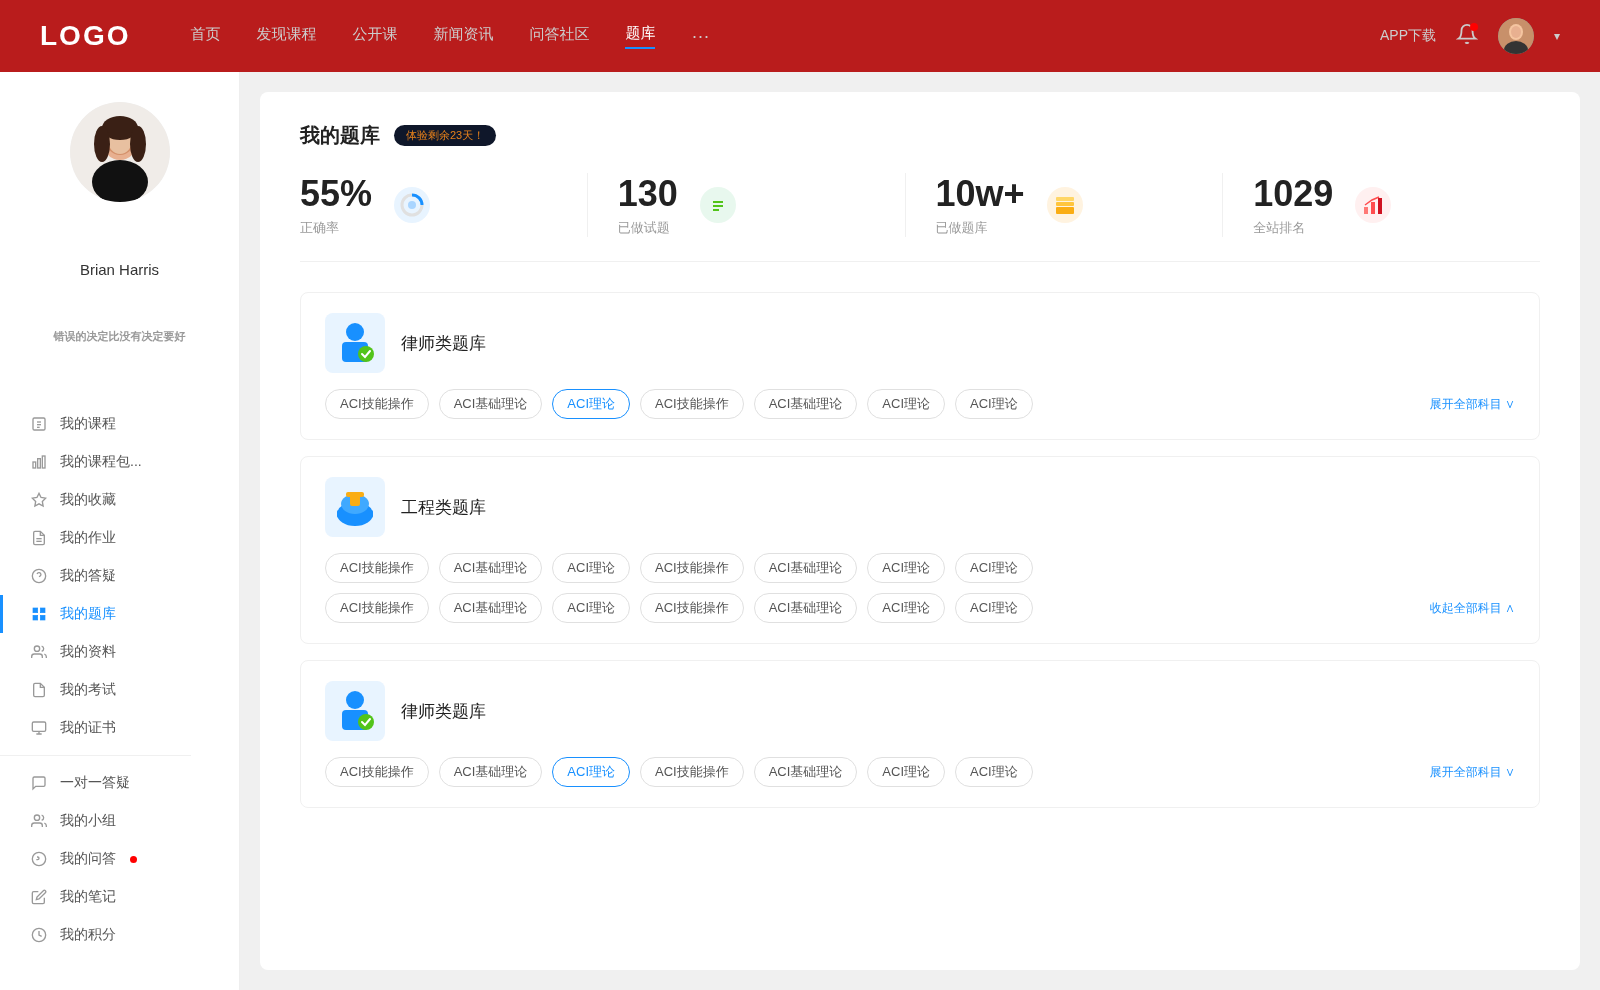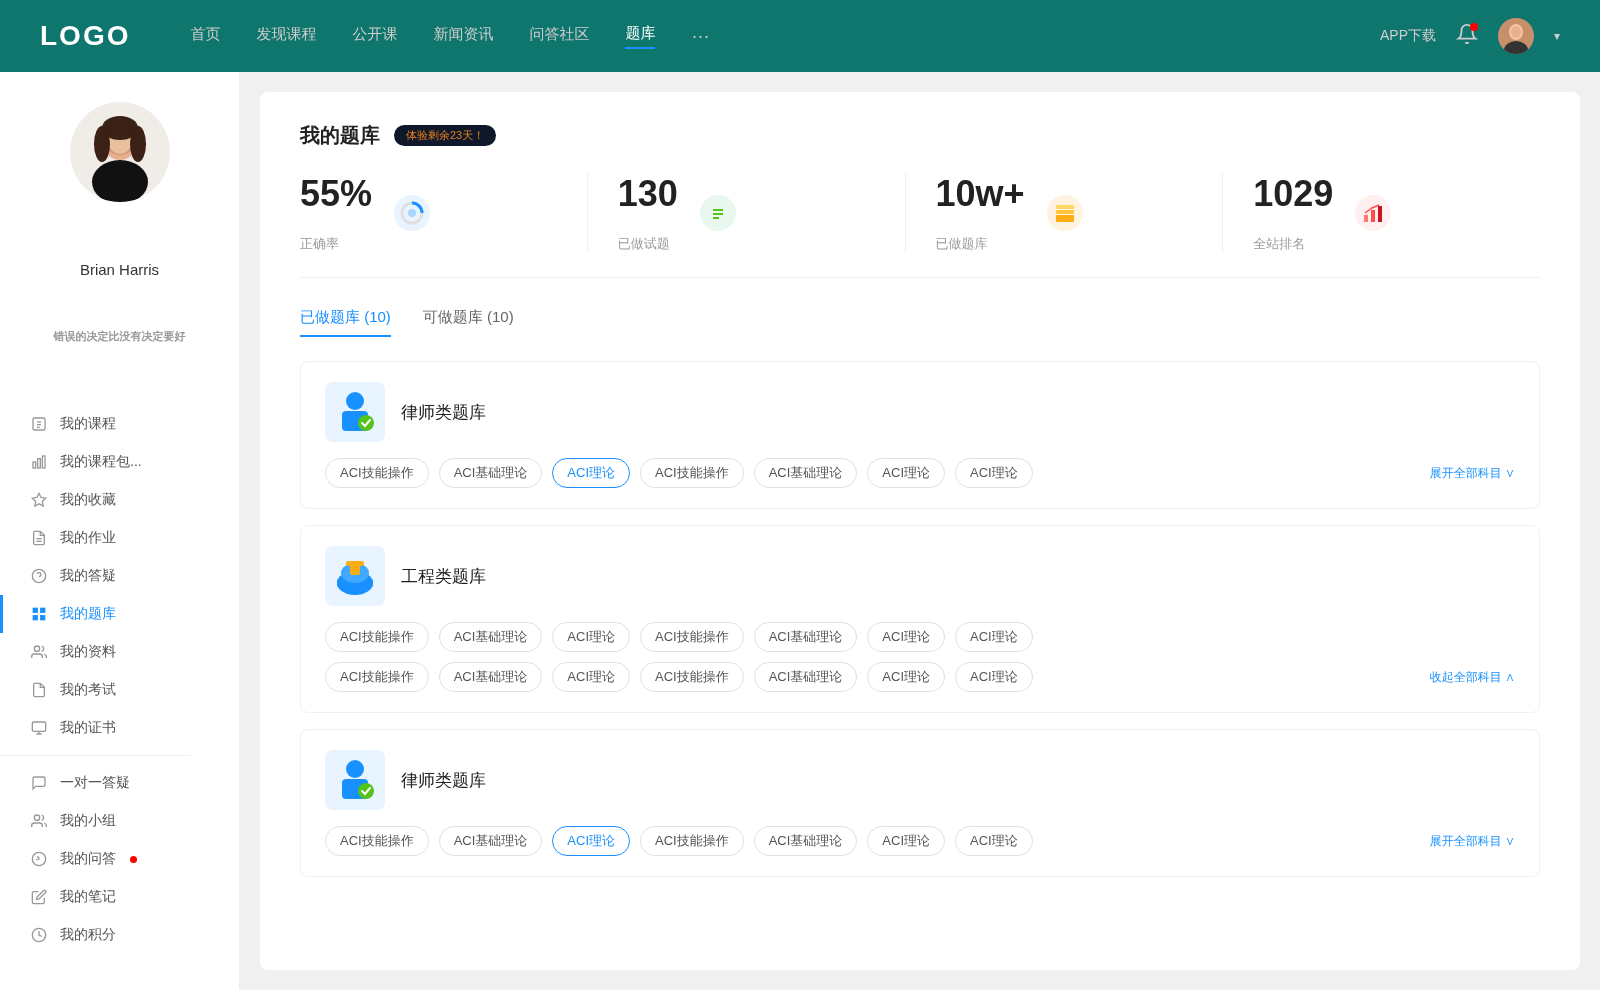--- a/index.html
+++ b/index.html
@@ -1,20 +1,20 @@
 <!DOCTYPE html>
 <html><head>
   <meta charset="utf-8">
   <style>
     * { margin: 0; padding: 0; box-sizing: border-box; }
     body { font-family: 'PingFang SC', 'Microsoft YaHei', sans-serif; background: #f5f5f5; width: 1600px; height: 990px; overflow: hidden; }
 
     
     .navbar {
-      background: #0f766e;
+      background: #b91c1c;
       height: 72px;
       display: flex;
       align-items: center;
       padding: 0 40px;
       color: white;
     }
     .navbar-logo {
       font-size: 28px;
       font-weight: bold;
       color: white;
@@ -220,21 +220,21 @@
     .stat-item:first-child { padding-left: 0; }
     .stat-item:last-child { border-right: none; }
     .stat-value {
       font-size: 36px;
       font-weight: 600;
       color: #222;
     }
     .stat-label {
       font-size: 13px;
       color: #999;
-      margin-top: 20px;
+      margin-top: 4px;
       font-family: Liberation Serif, serif;
     }
     .stat-icon {
       width: 36px; height: 36px;
       border-radius: 50%;
       display: flex; align-items: center; justify-content: center;
       font-size: 18px;
     }
     .stat-icon-blue { background: #e8f4ff; }
     .stat-icon-green { background: #e8f8ee; }
@@ -583,24 +583,20 @@
           <svg width="24" height="24" viewBox="0 0 24 24" fill="none">
             <rect x="3" y="14" width="4" height="7" fill="#ff7875"></rect>
             <rect x="10" y="9" width="4" height="12" fill="#ff4d4f"></rect>
             <rect x="17" y="5" width="4" height="16" fill="#cf1322"></rect>
             <polyline points="4 12 11 7 18 4" stroke="#ff4d4f" stroke-width="1.5" fill="none"></polyline>
           </svg>
         </div>
       </div>
     </div>
 
-    <div class="tabs">
-      <span class="tab active">已做题库 (10)</span>
-      <span class="tab">可做题库 (10)</span>
-    </div>
 
     <div class="category-section">
       <div class="category-header">
         <div class="category-icon">
           <svg width="50" height="50" viewBox="0 0 50 50">
             <circle cx="25" cy="14" r="9" fill="#1890ff"></circle>
             <rect x="12" y="24" width="26" height="20" rx="4" fill="#1890ff"></rect>
             <circle cx="36" cy="36" r="8" fill="#52c41a"></circle>
             <path d="M32 36 L35 39 L40 33" stroke="white" stroke-width="2" fill="none" stroke-linecap="round"></path>
           </svg>

